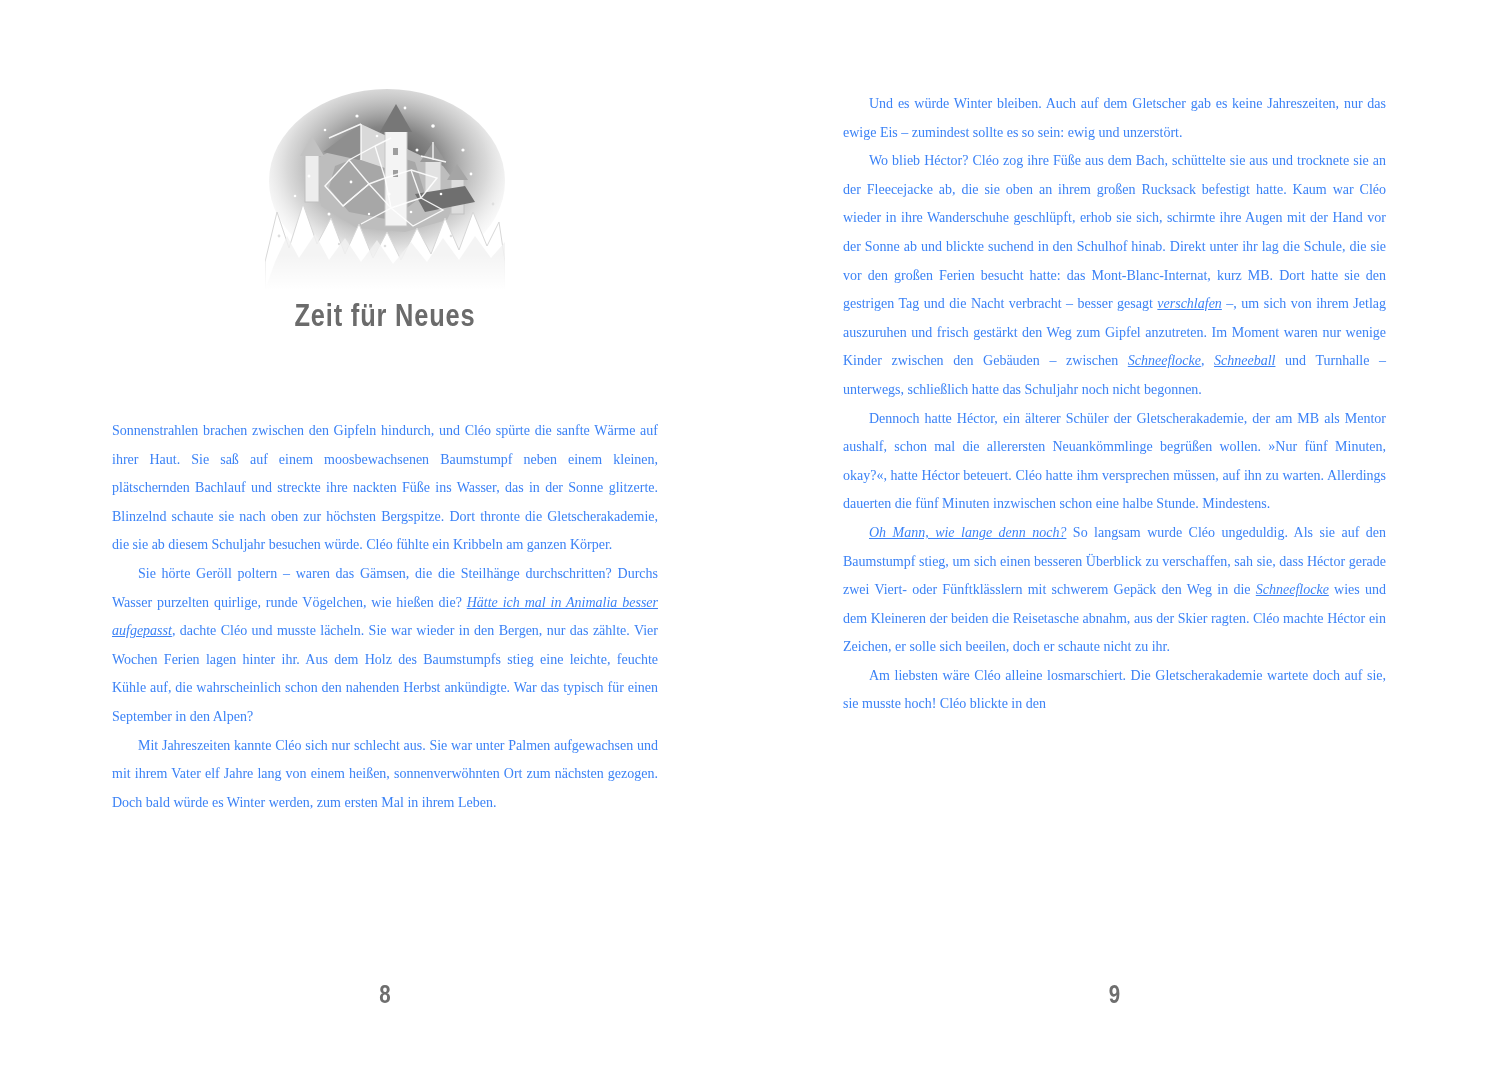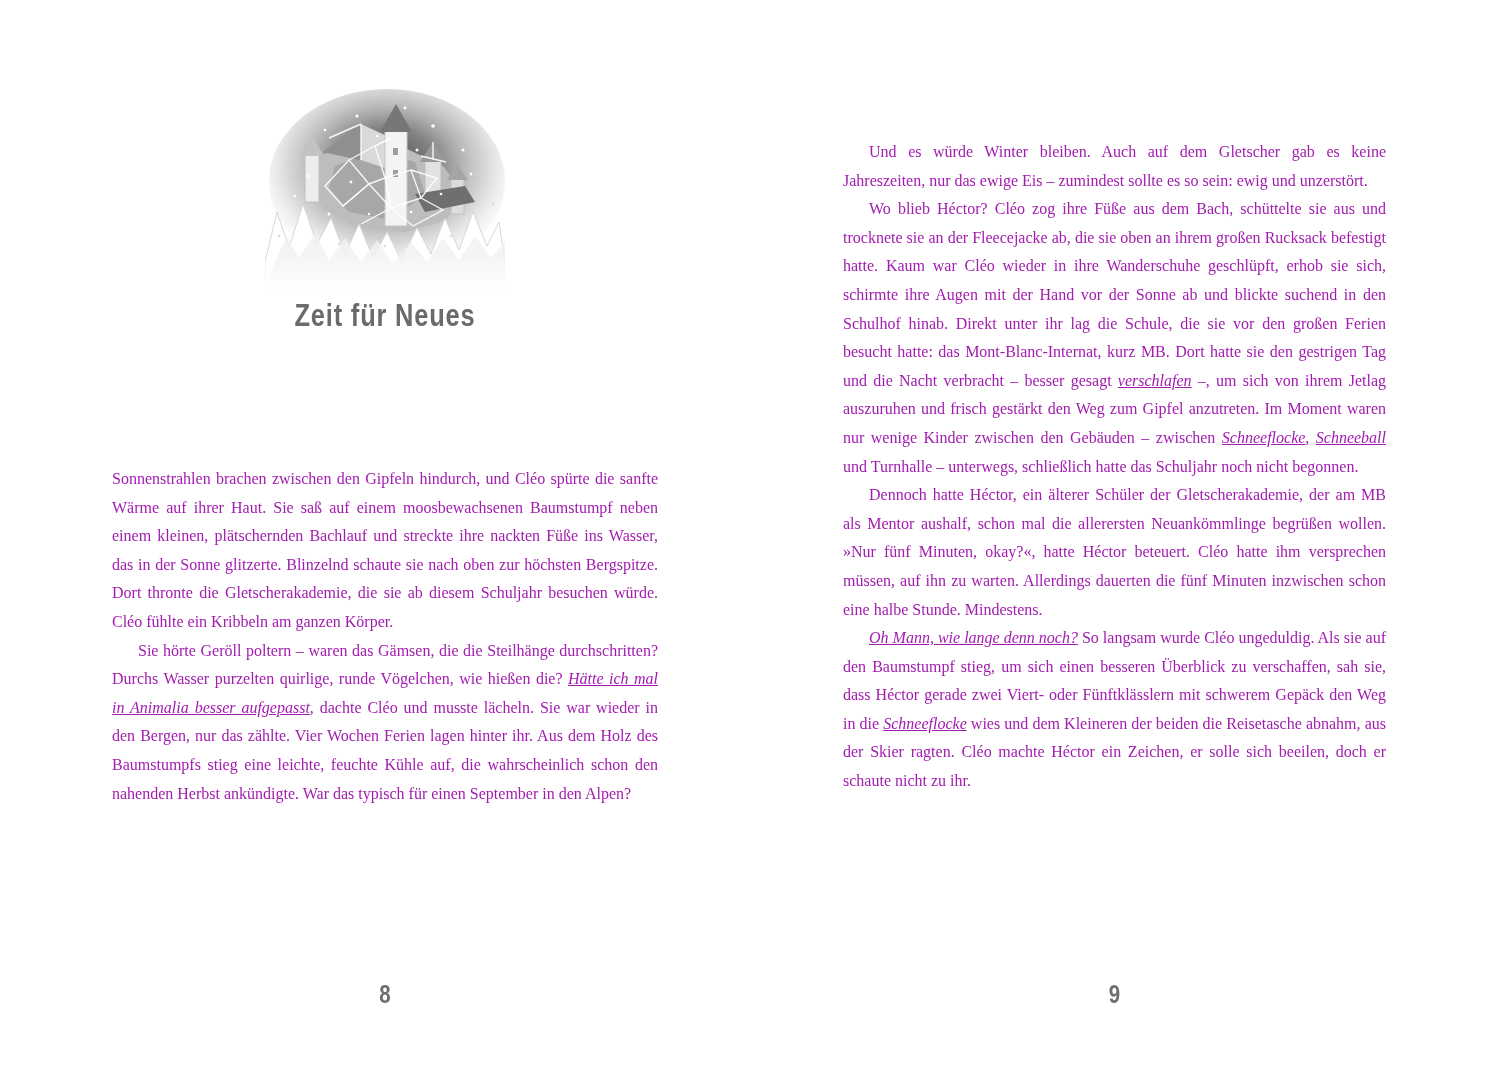--- a/index.html
+++ b/index.html
@@ -48,26 +48,25 @@
     color: #6b6b6b;
     transform: scaleX(0.82);
     transform-origin: 50% 50%;
     white-space: nowrap;
   }
 
   .body-text {
     position: absolute;
     left: 0;
     right: 0;
-    color: #a21caf;
-    font-size: 16px;
+    color: #3b82f6;
+    font-size: 14px;
     line-height: 28.6px;
     text-align: justify;
     hyphens: auto;
-    margin-top: 48px;
     -webkit-hyphens: auto;
   }
   .page.left  .body-text { top: 417px; }
   .page.right .body-text { top: 90px; }
 
   .body-text p.para {
     margin: 0;
     padding: 0;
   }
   .body-text p.para.indent { text-indent: 26px; }
@@ -174,29 +173,31 @@
           <circle cx="186" cy="150" r="1.3"></circle>
         </g>
       </svg>
     </figure>
 
     <h1 class="chapter-title">Zeit für Neues</h1>
 
     <div class="body-text">
         <p class="para">Sonnenstrahlen brachen zwischen den Gipfeln hindurch, und Cléo spürte die sanfte Wärme auf ihrer Haut. Sie saß auf einem moosbewachsenen Baumstumpf neben einem kleinen, plätschernden Bachlauf und streckte ihre nackten Füße ins Wasser, das in der Sonne glitzerte. Blinzelnd schaute sie nach oben zur höchsten Bergspitze. Dort thronte die Gletscherakademie, die sie ab diesem Schuljahr besuchen würde. Cléo fühlte ein Kribbeln am ganzen Körper.</p>
         <p class="para indent">Sie hörte Geröll poltern – waren das Gämsen, die die Steilhänge durchschritten? Durchs Wasser purzelten quirlige, runde Vögelchen, wie hießen die? <em>Hätte ich mal in Animalia besser aufgepasst</em>, dachte Cléo und musste lächeln. Sie war wieder in den Bergen, nur das zählte. Vier Wochen Ferien lagen hinter ihr. Aus dem Holz des Baumstumpfs stieg eine leichte, feuchte Kühle auf, die wahrscheinlich schon den nahenden Herbst ankündigte. War das typisch für einen September in den Alpen?</p>
+        <p class="para indent">Mit Jahreszeiten kannte Cléo sich nur schlecht aus. Sie war unter Palmen aufgewachsen und mit ihrem Vater elf Jahre lang von einem heißen, sonnenverwöhnten Ort zum nächsten gezogen. Doch bald würde es Winter werden, zum ersten Mal in ihrem Leben.</p>
       </div>
 
     <div class="folio">8</div>
   </section>
 
   <section class="page right">
     <div class="body-text">
         <p class="para indent">Und es würde Winter bleiben. Auch auf dem Gletscher gab es keine Jahreszeiten, nur das ewige Eis – zumindest sollte es so sein: ewig und unzerstört.</p>
         <p class="para indent">Wo blieb Héctor? Cléo zog ihre Füße aus dem Bach, schüttelte sie aus und trocknete sie an der Fleecejacke ab, die sie oben an ihrem großen Rucksack befestigt hatte. Kaum war Cléo wieder in ihre Wanderschuhe geschlüpft, erhob sie sich, schirmte ihre Augen mit der Hand vor der Sonne ab und blickte suchend in den Schulhof hinab. Direkt unter ihr lag die Schule, die sie vor den großen Ferien besucht hatte: das Mont-Blanc-Internat, kurz MB. Dort hatte sie den gestrigen Tag und die Nacht verbracht – besser gesagt <em>verschlafen</em> –, um sich von ihrem Jetlag auszuruhen und frisch gestärkt den Weg zum Gipfel anzutreten. Im Moment waren nur wenige Kinder zwischen den Gebäuden – zwischen <em>Schneeflocke</em>, <em>Schneeball</em> und Turnhalle – unterwegs, schließlich hatte das Schuljahr noch nicht begonnen.</p>
         <p class="para indent">Dennoch hatte Héctor, ein älterer Schüler der Gletscherakademie, der am MB als Mentor aushalf, schon mal die allerersten Neuankömmlinge begrüßen wollen. »Nur fünf Minuten, okay?«, hatte Héctor beteuert. Cléo hatte ihm versprechen müssen, auf ihn zu warten. Allerdings dauerten die fünf Minuten inzwischen schon eine halbe Stunde. Mindestens.</p>
         <p class="para indent"><em>Oh Mann, wie lange denn noch?</em> So langsam wurde Cléo ungeduldig. Als sie auf den Baumstumpf stieg, um sich einen besseren Überblick zu verschaffen, sah sie, dass Héctor gerade zwei Viert- oder Fünftklässlern mit schwerem Gepäck den Weg in die <em>Schneeflocke</em> wies und dem Kleineren der beiden die Reisetasche abnahm, aus der Skier ragten. Cléo machte Héctor ein Zeichen, er solle sich beeilen, doch er schaute nicht zu ihr.</p>
+        <p class="para indent">Am liebsten wäre Cléo alleine losmarschiert. Die Gletscherakademie wartete doch auf sie, sie musste hoch! Cléo blickte in den</p>
       </div>
 
     <div class="folio">9</div>
   </section>
 
 </div>
 
 </body></html>

